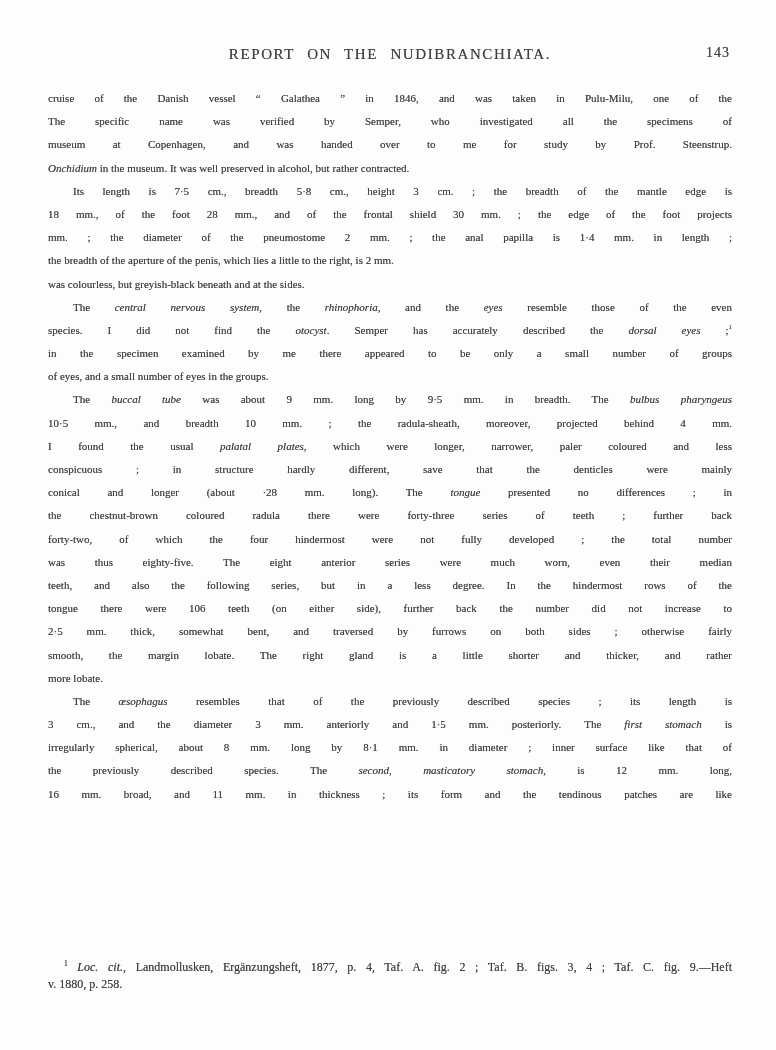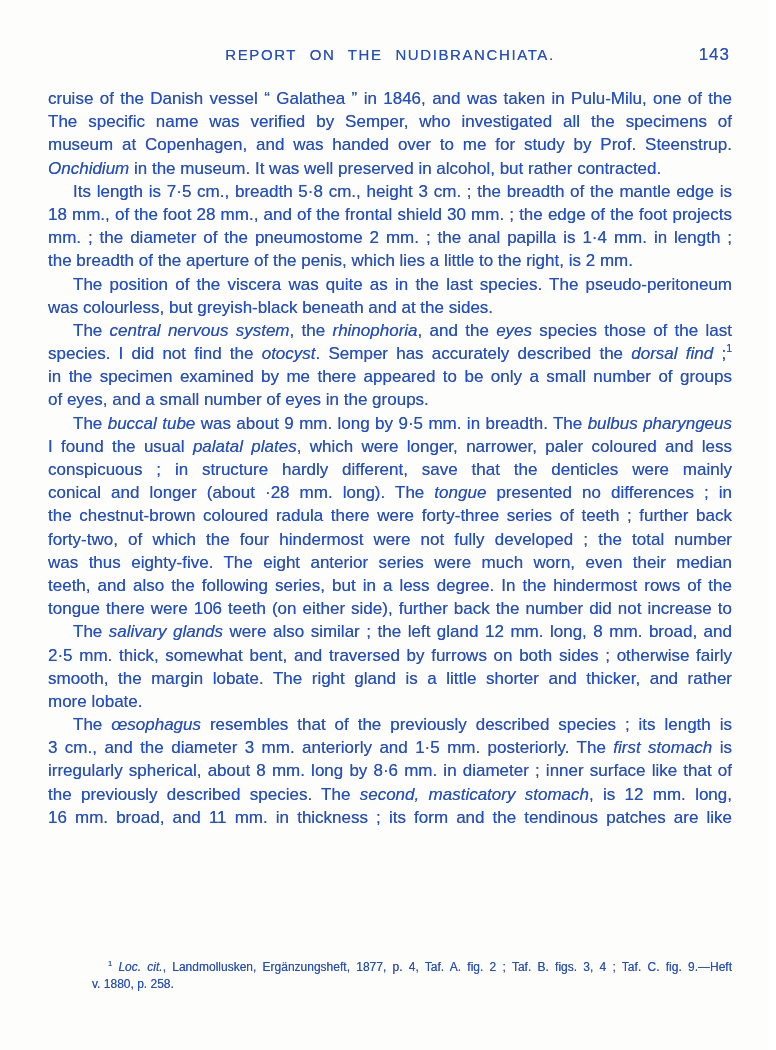--- a/index.html
+++ b/index.html
@@ -1,22 +1,22 @@
 <!DOCTYPE html>
 <html><head>
 <meta charset="utf-8">
 <style>
   html, body { margin: 0; padding: 0; background: #ffffff; }
   .page {
     position: relative;
     width: 770px;
     height: 1050px;
     background: #fdfdfc;
-    font-family: Liberation Sans, sans-serif;
-    color: #1d4ed8;
+    font-family: Liberation Serif, serif;
+    color: #404040;
     overflow: hidden;
     text-shadow: 0 0 0.4px rgba(20,18,15,0.55);
   }
   .header {
     position: absolute;
     top: 46px;
     left: 48px;
     width: 684px;
     height: 22px;
   }
@@ -24,29 +24,29 @@
     text-align: center;
     font-size: 15px;
     letter-spacing: 1.6px;
     word-spacing: 7px;
     white-space: nowrap;
   }
   .page-number {
     position: absolute;
     right: 2px;
     top: -1px;
-    font-size: 17px;
+    font-size: 14px;
     letter-spacing: 1px;
   }
   .body-text {
     position: absolute;
     top: 87px;
     left: 48px;
     width: 684px;
-    font-size: 17px;
+    font-size: 11px;
     line-height: 23.2px;
   }
   .line {
     height: 23.2px;
     overflow: hidden;
   }
   .just {
     text-align: justify;
     text-align-last: justify;
   }
@@ -58,63 +58,62 @@
     line-height: 0;
   }
   .footnote {
     position: absolute;
     top: 959px;
     left: 48px;
     width: 684px;
     font-size: 12px;
     line-height: 17px;
   }
-  .footnote .line { height: 17px; margin-left: 44px; }
+  .footnote .line { height: 17px; }
   .footnote .indent { text-indent: 16px; }
 </style>
 </head>
 <body>
 
 <div class="page">
   <div class="header">
     <div class="running-title">REPORT ON THE NUDIBRANCHIATA.</div>
     <div class="page-number">143</div>
   </div>
   <div class="body-text">
     <div id="paragraphs">
         <div class="line just"><span>cruise of the Danish vessel “ Galathea ” in 1846, and was taken in Pulu-Milu, one of the</span></div>
         <div class="line just"><span>The specific name was verified by Semper, who investigated all the specimens of</span></div>
         <div class="line just"><span>museum at Copenhagen, and was handed over to me for study by Prof. Steenstrup.</span></div>
         <div class="line"><span class="it">Onchidium</span><span> in the museum.  It was well preserved in alcohol, but rather contracted.</span></div>
         <div class="line just indent"><span>Its length is 7·5 cm., breadth 5·8 cm., height 3 cm. ; the breadth of the mantle edge is</span></div>
         <div class="line just"><span>18 mm., of the foot 28 mm., and of the frontal shield 30 mm. ; the edge of the foot projects</span></div>
         <div class="line just"><span>mm. ; the diameter of the pneumostome 2 mm. ; the anal papilla is 1·4 mm. in length ;</span></div>
         <div class="line"><span>the breadth of the aperture of the penis, which lies a little to the right, is 2 mm.</span></div>
-        <div class="line just indent"><span>The position of the viscera was quite as in the last species.  The pseudo-peritoneum</span></div>
         <div class="line"><span>was colourless, but greyish-black beneath and at the sides.</span></div>
-        <div class="line just indent"><span>The </span><span class="it">central nervous system</span><span>, the </span><span class="it">rhinophoria</span><span>, and the </span><span class="it">eyes</span><span> species those of the last</span></div>
-        <div class="line just"><span>species.  I did not find the </span><span class="it">otocyst</span><span>.  Semper has accurately described the </span><span class="it">dorsal find</span><span> ;</span><sup>1</sup></div>
+        <div class="line just indent"><span>The </span><span class="it">central nervous system</span><span>, the </span><span class="it">rhinophoria</span><span>, and the </span><span class="it">eyes</span><span> resemble those of the even</span></div>
+        <div class="line just"><span>species.  I did not find the </span><span class="it">otocyst</span><span>.  Semper has accurately described the </span><span class="it">dorsal eyes</span><span> ;</span><sup>1</sup></div>
         <div class="line just"><span>in the specimen examined by me there appeared to be only a small number of groups</span></div>
         <div class="line"><span>of eyes, and a small number of eyes in the groups.</span></div>
         <div class="line just indent"><span>The </span><span class="it">buccal tube</span><span> was about 9 mm. long by 9·5 mm. in breadth.  The </span><span class="it">bulbus pharyngeus</span></div>
+        <div class="line just"><span>10·5 mm., and breadth 10 mm. ; the radula-sheath, moreover, projected behind 4 mm.</span></div>
         <div class="line just"><span>I found the usual </span><span class="it">palatal plates</span><span>, which were longer, narrower, paler coloured and less</span></div>
         <div class="line just"><span>conspicuous ; in structure hardly different, save that the denticles were mainly</span></div>
         <div class="line just"><span>conical and longer (about ·28 mm. long).  The </span><span class="it">tongue</span><span> presented no differences ; in</span></div>
         <div class="line just"><span>the chestnut-brown coloured radula there were forty-three series of teeth ; further back</span></div>
         <div class="line just"><span>forty-two, of which the four hindermost were not fully developed ; the total number</span></div>
         <div class="line just"><span>was thus eighty-five.  The eight anterior series were much worn, even their median</span></div>
         <div class="line just"><span>teeth, and also the following series, but in a less degree.  In the hindermost rows of the</span></div>
         <div class="line just"><span>tongue there were 106 teeth (on either side), further back the number did not increase to</span></div>
-        <div class="line just indent"><span>The </span><span class="it">salivary glands</span><span> were also similar ; the left gland 12 mm. long, 8 mm. broad, and</span></div>
         <div class="line just"><span>2·5 mm. thick, somewhat bent, and traversed by furrows on both sides ; otherwise fairly</span></div>
         <div class="line just"><span>smooth, the margin lobate.  The right gland is a little shorter and thicker, and rather</span></div>
         <div class="line"><span>more lobate.</span></div>
         <div class="line just indent"><span>The </span><span class="it">œsophagus</span><span> resembles that of the previously described species ; its length is</span></div>
         <div class="line just"><span>3 cm., and the diameter 3 mm. anteriorly and 1·5 mm. posteriorly.  The </span><span class="it">first stomach</span><span> is</span></div>
-        <div class="line just"><span>irregularly spherical, about 8 mm. long by 8·6 mm. in diameter ; inner surface like that of</span></div>
+        <div class="line just"><span>irregularly spherical, about 8 mm. long by 8·1 mm. in diameter ; inner surface like that of</span></div>
         <div class="line just"><span>the previously described species.  The </span><span class="it">second, masticatory stomach</span><span>, is 12 mm. long,</span></div>
         <div class="line just"><span>16 mm. broad, and 11 mm. in thickness ; its form and the tendinous patches are like</span></div>
       </div>
   </div>
   <div id="footnote" class="footnote">
       <div class="line just indent"><sup>1</sup><span> </span><span class="it">Loc. cit.</span><span>, Landmollusken, Ergänzungsheft, 1877, p. 4, Taf. A. fig. 2 ; Taf. B. figs. 3, 4 ; Taf. C. fig. 9.—Heft</span></div>
       <div class="line"><span>v. 1880, p. 258.</span></div>
     </div>
 </div>
 

